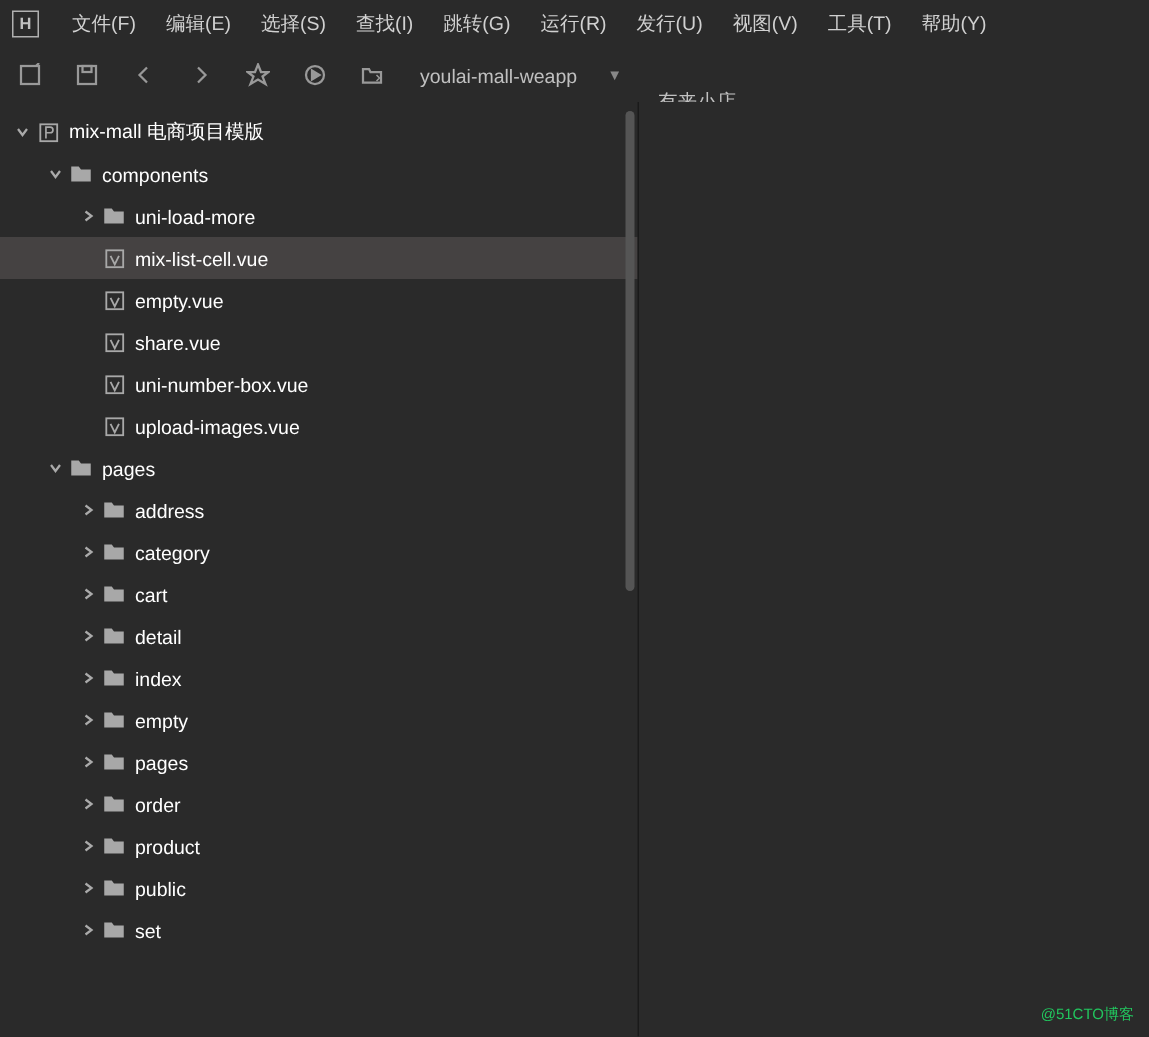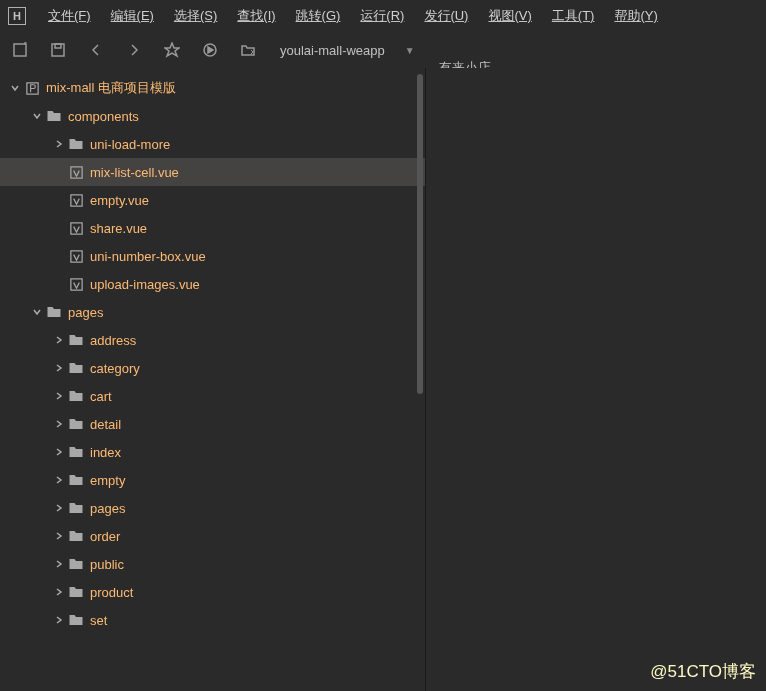--- a/index.html
+++ b/index.html
@@ -75,32 +75,32 @@
     }
     .chevron.hidden { visibility: hidden; }
     .node-icon {
       width: 16px; height: 16px;
       margin: 0 6px 0 2px;
       display: inline-flex; align-items: center; justify-content: center;
     }
     .node-icon.folder svg { fill: #b0b0b0; }
     .node-icon.vue svg { stroke: #b0b0b0; fill: none; stroke-width: 1.5; }
     .node-icon.project svg { stroke: #b0b0b0; fill: none; stroke-width: 1.5; }
-    .node-label { color: #fdba74; }
+    .node-label { color: #ffffff; }
     .watermark {
       position: absolute; right: 10px; bottom: 8px;
-      color: #fef9c3; font-size: 17px;
+      color: #22c55e; font-size: 10px;
     }
   </style>
 </head>
 <body>
 
 <div class="menubar">
   <div class="app-icon">H</div>
-  <div id="menu-items" style="display: flex; text-decoration: underline;">
+  <div id="menu-items" style="display: flex;">
       <div class="menu-item">文件(F)</div>
       <div class="menu-item">编辑(E)</div>
       <div class="menu-item">选择(S)</div>
       <div class="menu-item">查找(I)</div>
       <div class="menu-item">跳转(G)</div>
       <div class="menu-item">运行(R)</div>
       <div class="menu-item">发行(U)</div>
       <div class="menu-item">视图(V)</div>
       <div class="menu-item">工具(T)</div>
       <div class="menu-item">帮助(Y)</div>
@@ -384,35 +384,35 @@
           <span class="chevron">
             <svg width="10" height="10" viewBox="0 0 10 10">
               <polyline points="3,2 7,5 3,8" fill="none" stroke="#aaa" stroke-width="1.5"></polyline>
             </svg>
           </span>
           <span class="node-icon folder">
             <svg viewBox="0 0 16 16" width="16" height="16">
               <path d="M1.5 3h5l1.5 2h6.5v8h-13z" fill="#a8a8a8"></path>
             </svg>
           </span>
+          <span class="node-label">product</span>
+        </div>
+        <div class="tree-row">
+          <span class="indent" style="width: 52px;"></span>
+          <span class="chevron">
+            <svg width="10" height="10" viewBox="0 0 10 10">
+              <polyline points="3,2 7,5 3,8" fill="none" stroke="#aaa" stroke-width="1.5"></polyline>
+            </svg>
+          </span>
+          <span class="node-icon folder">
+            <svg viewBox="0 0 16 16" width="16" height="16">
+              <path d="M1.5 3h5l1.5 2h6.5v8h-13z" fill="#a8a8a8"></path>
+            </svg>
+          </span>
           <span class="node-label">public</span>
-        </div>
-        <div class="tree-row">
-          <span class="indent" style="width: 52px;"></span>
-          <span class="chevron">
-            <svg width="10" height="10" viewBox="0 0 10 10">
-              <polyline points="3,2 7,5 3,8" fill="none" stroke="#aaa" stroke-width="1.5"></polyline>
-            </svg>
-          </span>
-          <span class="node-icon folder">
-            <svg viewBox="0 0 16 16" width="16" height="16">
-              <path d="M1.5 3h5l1.5 2h6.5v8h-13z" fill="#a8a8a8"></path>
-            </svg>
-          </span>
-          <span class="node-label">product</span>
         </div>
         <div class="tree-row">
           <span class="indent" style="width: 52px;"></span>
           <span class="chevron">
             <svg width="10" height="10" viewBox="0 0 10 10">
               <polyline points="3,2 7,5 3,8" fill="none" stroke="#aaa" stroke-width="1.5"></polyline>
             </svg>
           </span>
           <span class="node-icon folder">
             <svg viewBox="0 0 16 16" width="16" height="16">

